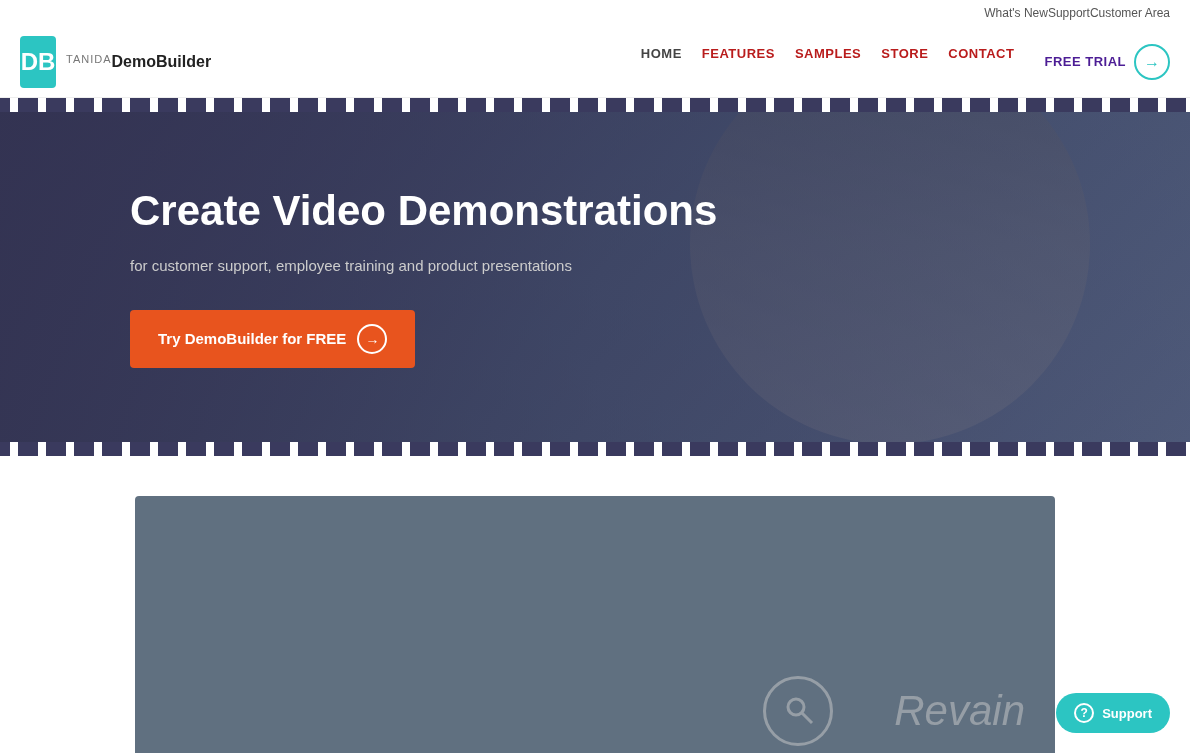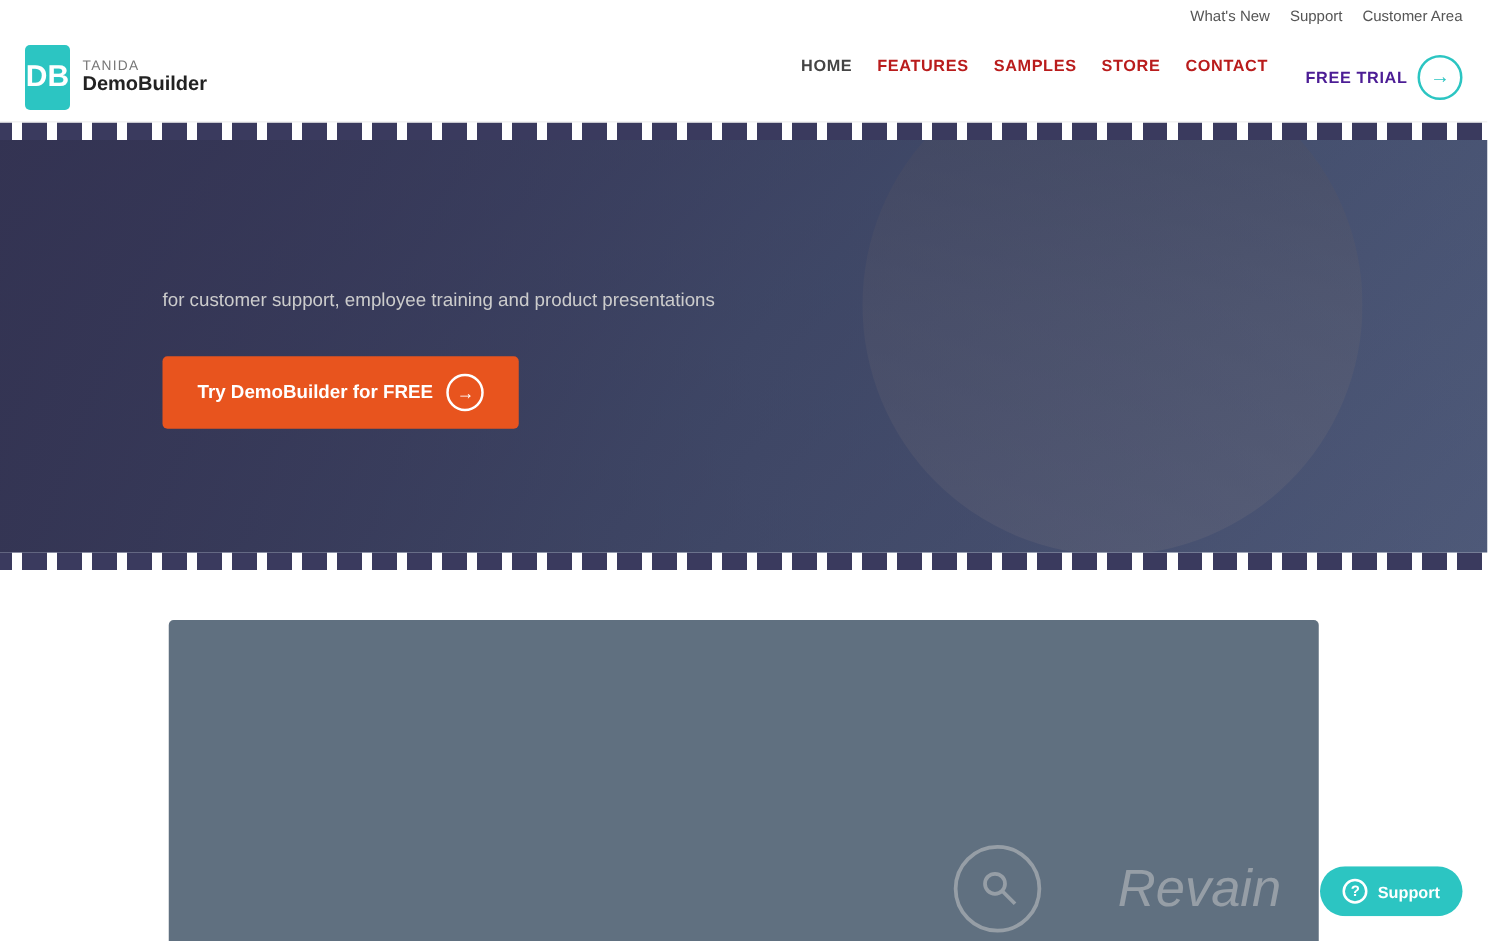--- a/index.html
+++ b/index.html
@@ -7,21 +7,20 @@
 
     
     .top-bar {
       display: flex;
       justify-content: flex-end;
       align-items: center;
       padding: 6px 20px;
       background: #fff;
       font-size: 12px;
       color: #555;
-      gap: 16px;
     }
     .top-bar a {
       color: #555;
       text-decoration: none;
       cursor: pointer;
     }
 
     
     .navbar {
       display: flex;
@@ -45,21 +44,21 @@
       border-radius: 4px;
       display: flex;
       align-items: center;
       justify-content: center;
       color: #fff;
       font-size: 24px;
       font-weight: bold;
     }
     .logo-text {
       display: flex;
-      flex-direction: column;
+      flex-direction: row;
       line-height: 1.1;
     }
     .logo-text .tanida {
       font-size: 11px;
       color: #777;
       letter-spacing: 1px;
       text-transform: uppercase;
     }
     .logo-text .demobuilder {
       font-size: 16px;
@@ -327,20 +326,21 @@
 </nav>
 
 <div class="film-strip">
   <div class="film-strip-holes"></div>
 </div>
 
 <section class="hero">
   <div class="hero-bg"></div>
   <div class="hero-person"></div>
   <div class="hero-content">
+    <h1 class="hero-title">Create Video Demonstrations</h1>
     <p class="hero-subtitle">for customer support, employee training and product presentations</p>
     <button class="cta-btn">
       <span>Try DemoBuilder for FREE</span>
       <span class="arrow-circle">→</span>
     </button>
   </div>
 </section>
 
 <div class="film-strip-bottom"></div>
 

